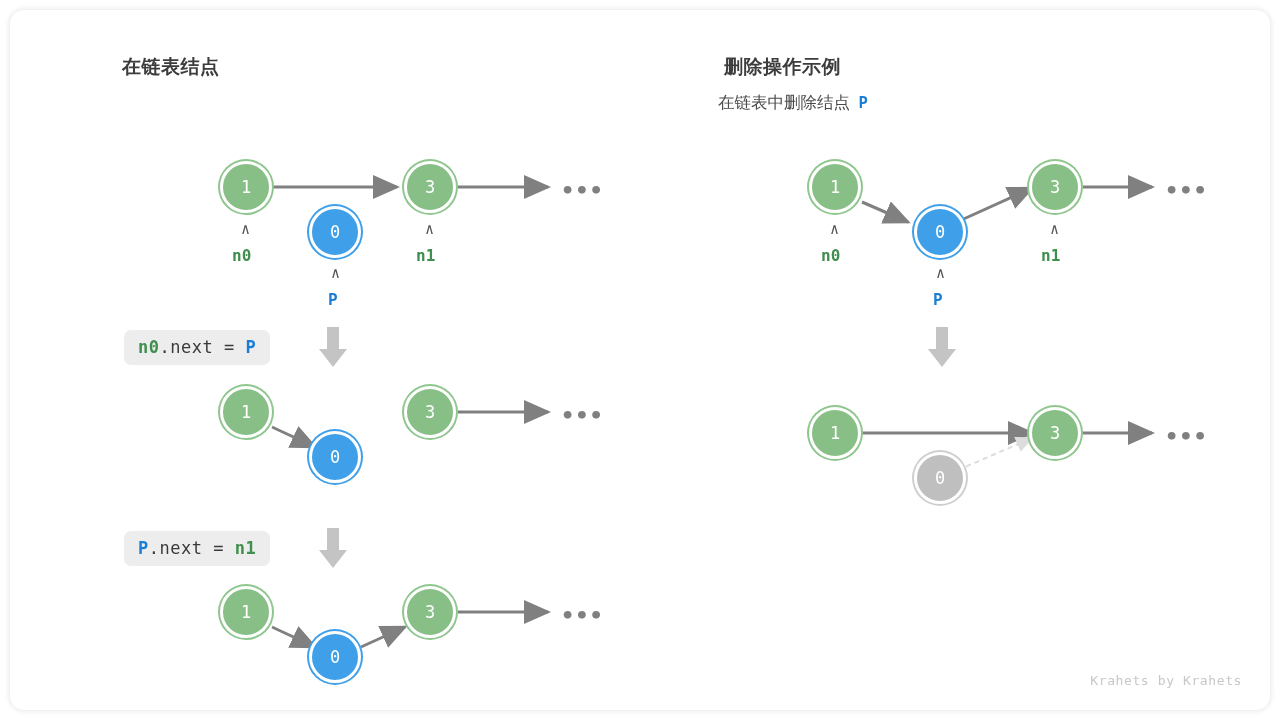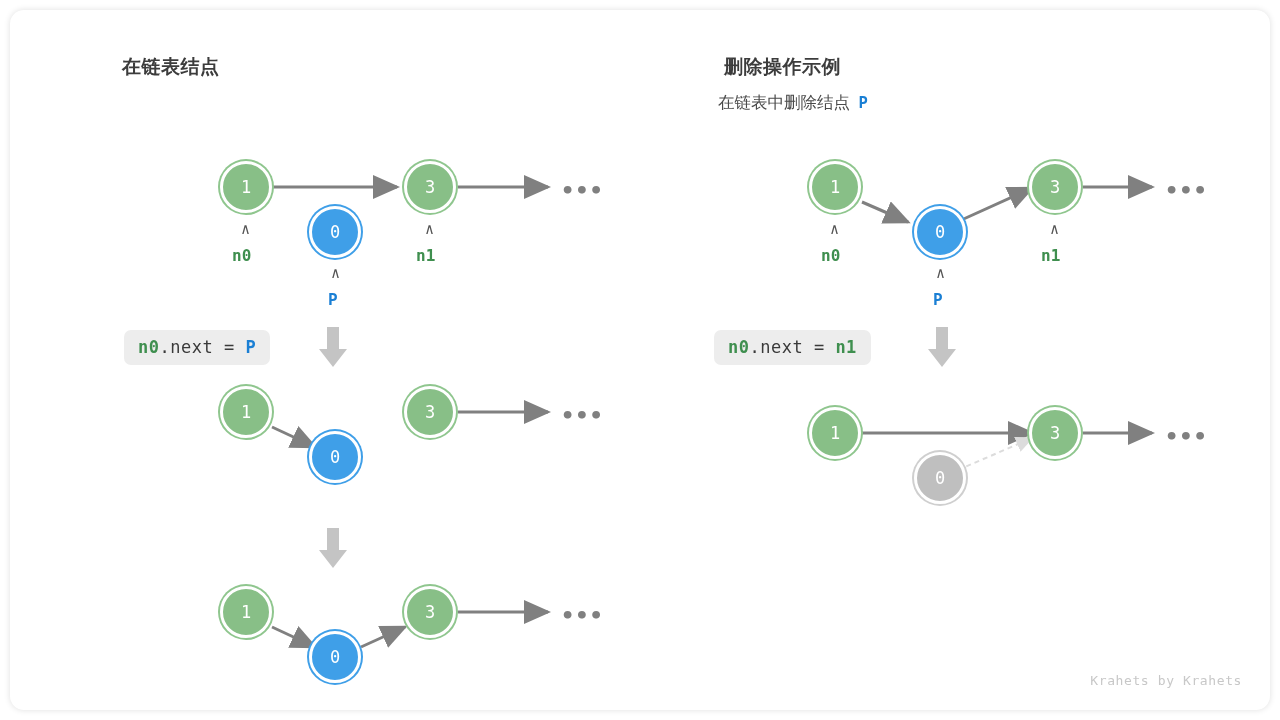--- a/index.html
+++ b/index.html
@@ -181,20 +181,23 @@
     </div>
     <svg class="down-arrow" style="left:308px; top:315px;" viewBox="0 0 30 44">
       <path d="M9,2 L21,2 L21,24 L29,24 L15,42 L1,24 L9,24 Z" fill="#c4c4c4"></path>
     </svg>
 
     <div class="node green" style="left:210px; top:376px;">1</div>
     <div class="node blue" style="left:299px; top:421px;">0</div>
     <div class="node green" style="left:394px; top:376px;">3</div>
     <div class="ellipsis" style="left:551px; top:395px;">•••</div>
 
+    <div class="code-chip" style="left:114px; top:521px;">
+      <b class="tok-blue">P</b><span>.next = </span><b class="tok-green">n1</b>
+    </div>
     <svg class="down-arrow" style="left:308px; top:516px;" viewBox="0 0 30 44">
       <path d="M9,2 L21,2 L21,24 L29,24 L15,42 L1,24 L9,24 Z" fill="#c4c4c4"></path>
     </svg>
 
     <div class="node green" style="left:210px; top:576px;">1</div>
     <div class="node blue" style="left:299px; top:621px;">0</div>
     <div class="node green" style="left:394px; top:576px;">3</div>
     <div class="ellipsis" style="left:551px; top:595px;">•••</div>
   </div>
 
@@ -235,23 +238,20 @@
     <div class="node green" style="left:389px; top:151px;">3</div>
     <div class="ellipsis" style="left:525px; top:170px;">•••</div>
 
     <div class="caret" style="left:190px; top:212px;">∧</div>
     <div class="ptr-label green" style="left:181px; top:238px;">n0</div>
     <div class="caret" style="left:410px; top:212px;">∧</div>
     <div class="ptr-label green" style="left:401px; top:238px;">n1</div>
     <div class="caret" style="left:296px; top:256px;">∧</div>
     <div class="ptr-label blue" style="left:293px; top:282px;">P</div>
 
-    <div class="code-chip" style="left:74px; top:320px;">
-      <b class="tok-green">n0</b><span>.next = </span><b class="tok-green">n1</b>
-    </div>
     <svg class="down-arrow" style="left:287px; top:315px;" viewBox="0 0 30 44">
       <path d="M9,2 L21,2 L21,24 L29,24 L15,42 L1,24 L9,24 Z" fill="#c4c4c4"></path>
     </svg>
 
     <div class="node green" style="left:169px; top:397px;">1</div>
     <div class="node grey" style="left:274px; top:442px;">0</div>
     <div class="node green" style="left:389px; top:397px;">3</div>
     <div class="ellipsis" style="left:525px; top:416px;">•••</div>
   </div>
 

